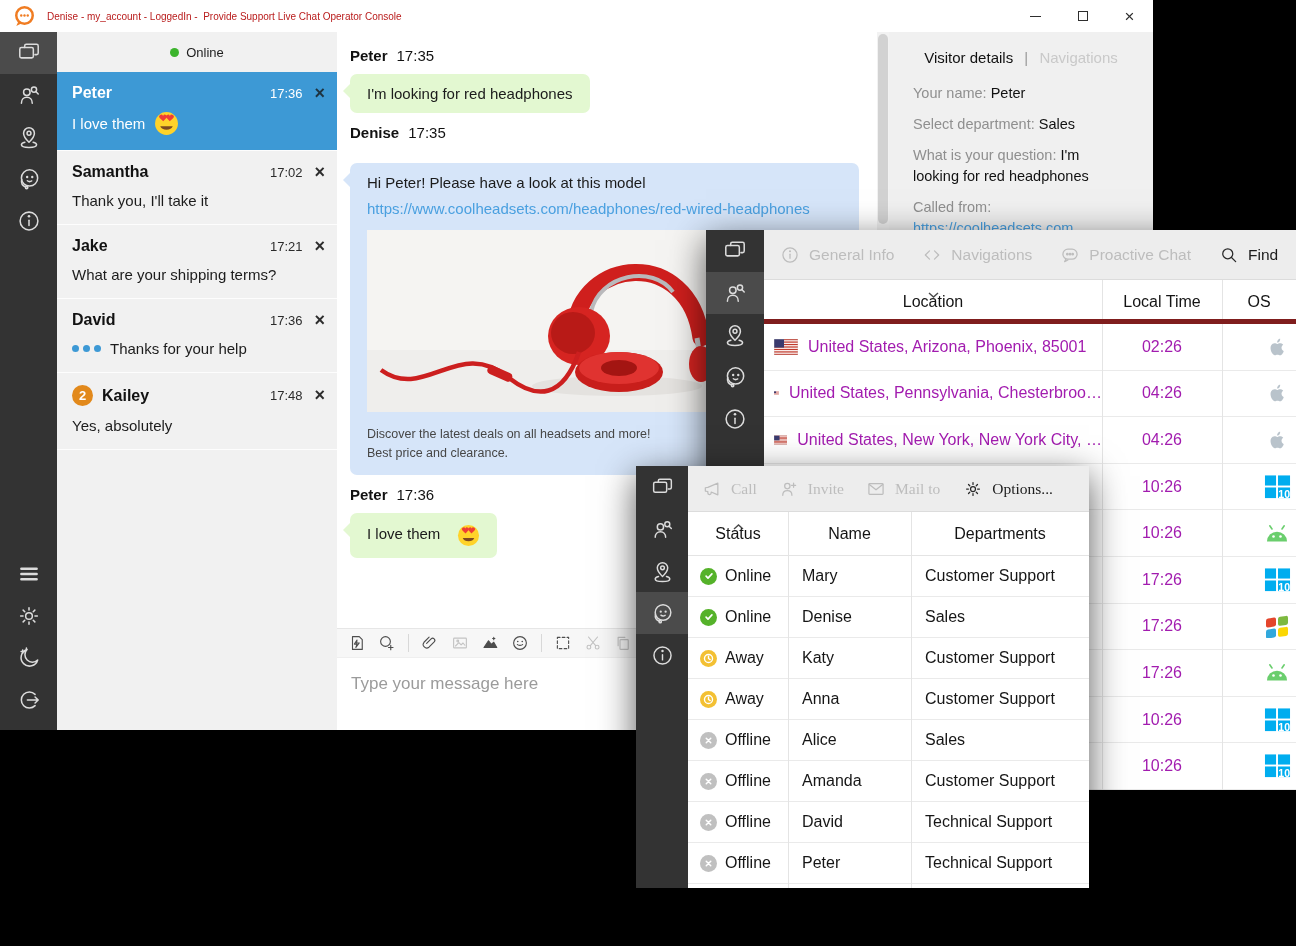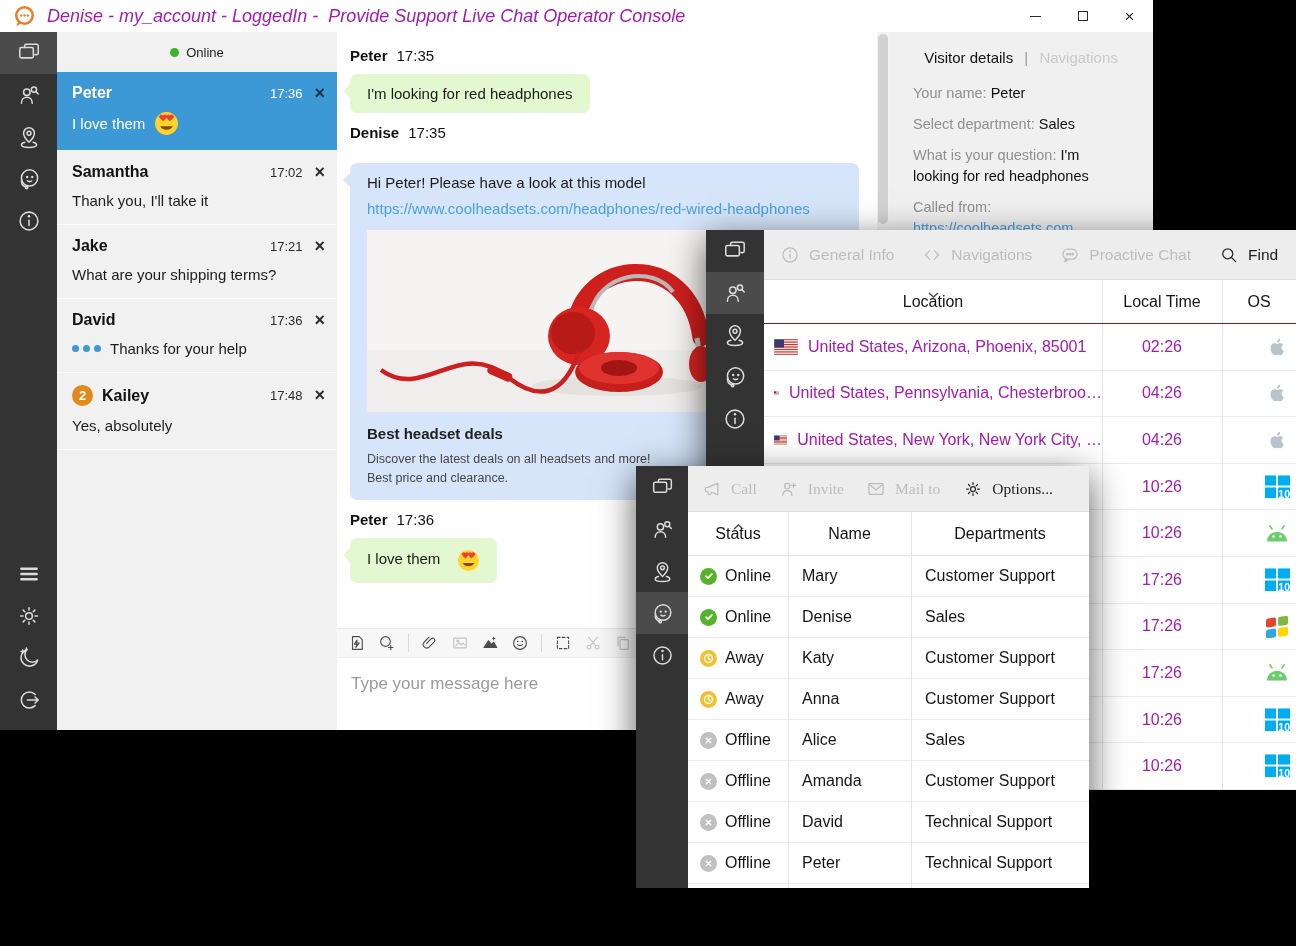--- a/index.html
+++ b/index.html
@@ -3,21 +3,21 @@
 <meta charset="utf-8">
 <style>
 *{margin:0;padding:0;box-sizing:border-box;}
 html,body{width:1296px;height:946px;background:#000;font-family:"Liberation Sans",sans-serif;overflow:hidden;}
 #canvas{position:relative;width:1296px;height:946px;background:#000;}
 .win{position:absolute;box-shadow:0 10px 34px rgba(0,0,0,.65);}
 
 #main-window{left:0;top:0;width:1153px;height:730px;background:#fff;}
 .titlebar{height:32px;background:#fff;display:flex;align-items:center;padding-left:13px;}
 .tb-logo{width:23px;height:23px;margin-right:11px;flex:0 0 auto;}
-.tb-title{font-size:18px;color:#a21caf;white-space:pre;font-style:italic;}
+.tb-title{font-size:10px;color:#b91c1c;white-space:pre;}
 .tb-controls{margin-left:auto;display:flex;height:100%;}
 .tb-btn{width:47px;height:100%;display:flex;align-items:center;justify-content:center;color:#2e2e2e;}
 .glyph-min{width:11px;height:1px;background:#2e2e2e;display:block;}
 .glyph-max{width:10px;height:10px;border:1px solid #2e2e2e;display:block;}
 .glyph-close{font-size:17px;line-height:1;}
 
 .rail{position:absolute;background:#333;display:flex;flex-direction:column;}
 .rail-icon{height:42px;display:flex;align-items:center;justify-content:center;flex:0 0 auto;}
 .rail-icon.active{background:#4b4b4b;}
 .rail-foot{margin-top:auto;padding-bottom:9px;}
@@ -76,21 +76,21 @@
 #visitors-window{left:706px;top:230px;width:590px;height:560px;background:#fff;}
 #visitors-rail{left:0;top:0;bottom:0;width:58px;}
 .v-toolbar{position:absolute;left:58px;right:0;top:0;height:50px;background:#ededed;display:flex;align-items:center;padding:0 20px 0 16px;border-bottom:1px solid #dcdcdc;}
 .tool-item{display:flex;align-items:center;gap:9px;font-size:15.5px;color:#bdbdbd;margin-right:28px;white-space:nowrap;}
 .tool-item.enabled{color:#1c1c1c;margin-right:0;}
 .push-right{margin-left:auto;}
 svg.gic{fill:none;stroke:#bdbdbd;stroke-width:1.5;stroke-linecap:round;stroke-linejoin:round;}
 svg.gic.on{stroke:#2a2a2a;}
 .v-table{position:absolute;left:58px;right:0;top:50px;bottom:0;background:#fff;}
 .col-line{position:absolute;top:0;bottom:0;width:1px;background:#e4e4e4;}
-.v-header{position:relative;height:44px;border-bottom:1px solid #7f1d1d;font-size:16px;color:#141414;}
+.v-header{position:relative;height:44px;border-bottom:5px solid #7f1d1d;font-size:16px;color:#141414;}
 .hd{position:absolute;top:13px;text-align:center;}
 .sort{position:absolute;top:4px;width:100%;text-align:center;}
 .v-row{height:46.6px;display:flex;align-items:center;border-bottom:1px solid #eaeaea;font-size:16px;color:#a21caf;}
 .vr-loc{width:338px;display:flex;align-items:center;gap:10px;padding-left:10px;overflow:hidden;white-space:nowrap;}
 .vr-time{width:120px;text-align:center;}
 .vr-os{width:74px;display:flex;justify-content:center;align-items:center;padding-left:36px;}
 
 #operators-window{left:636px;top:466px;width:453px;height:422px;background:#fff;}
 #operators-rail{left:0;top:0;bottom:0;width:52px;}
 .o-toolbar{position:absolute;left:52px;right:0;top:0;height:46px;background:#ededed;display:flex;align-items:center;padding:0 14px 0 14px;border-bottom:1px solid #dcdcdc;font-family:Liberation Serif, serif;}
@@ -291,21 +291,20 @@
           <path d="M330 108 l4 26" stroke="#c9c9cc" stroke-width="5" fill="none"></path>
           <ellipse cx="334" cy="134" rx="12" ry="18" fill="#d62421"></ellipse>
           <ellipse cx="212" cy="106" rx="31" ry="29" fill="#d62421"></ellipse>
           <ellipse cx="206" cy="103" rx="22" ry="21" fill="#b81a17"></ellipse>
           <ellipse cx="252" cy="142" rx="44" ry="20" fill="#c81e1b"></ellipse>
           <ellipse cx="252" cy="138" rx="40" ry="16" fill="#e03330"></ellipse>
           <ellipse cx="252" cy="138" rx="18" ry="8" fill="#a31512"></ellipse>
           <path d="M14 140 C 58 172, 92 106, 142 148 C 170 170, 196 168, 212 122" stroke="#cc1f1f" stroke-width="4.5" fill="none"></path>
           <rect x="120" y="139" width="26" height="9" rx="4" transform="rotate(24 133 143)" fill="#cc1f1f"></rect>
         </svg>
-        <div class="card-title">Best headset deals</div>
         <div class="card-desc">
           <div>Discover the latest deals on all headsets and more!</div>
           <div>Best price and clearance.</div>
         </div>
       </div>
       <div class="msg-head">
         <b>Peter</b><span>17:36</span>
       </div>
       <div class="bubble green">
         <span>I love them</span>

